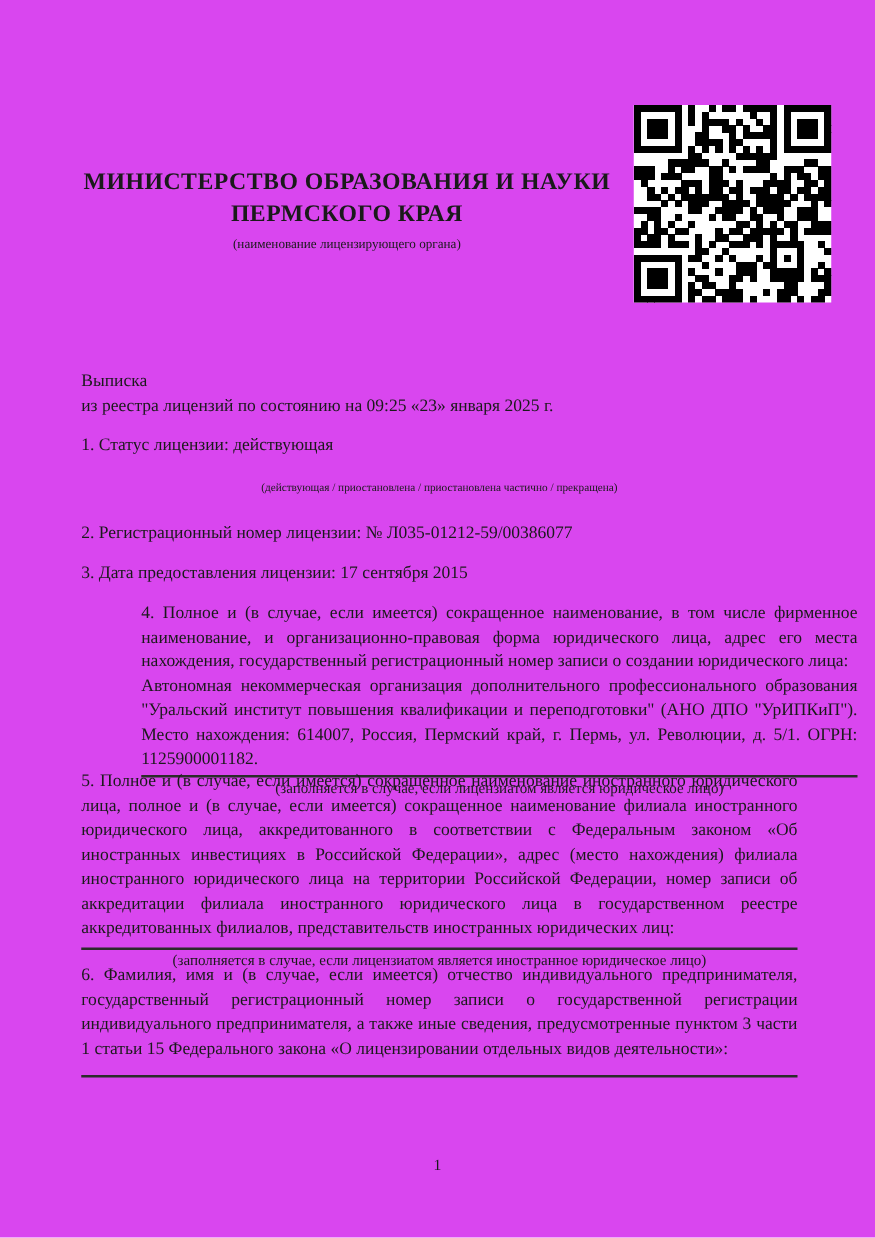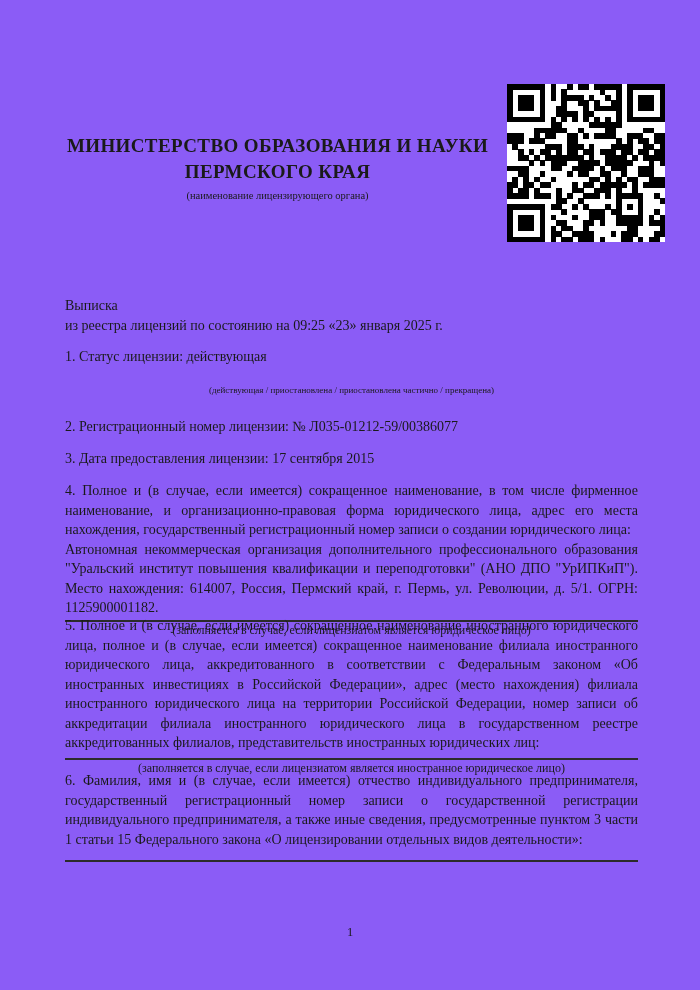--- a/index.html
+++ b/index.html
@@ -1,20 +1,20 @@
 <!DOCTYPE html>
 <html lang="ru"><head>
 <meta charset="utf-8">
 <style>
   html, body { margin: 0; padding: 0; background: #ffffff; }
   .page {
     position: relative;
     width: 700px;
     height: 990px;
-    background: #8b5cf6;
+    background: #d946ef;
     color: #1a1a1a;
     font-family: "Liberation Serif", "DejaVu Serif", serif;
     font-size: 14px;
     line-height: 19.5px;
     overflow: hidden;
   }
   .header-block {
     position: absolute;
     left: 65px;
     top: 133px;
@@ -47,21 +47,21 @@
     width: 573px;
   }
   .item {
     position: absolute;
     left: 65px;
     width: 573px;
   }
   .item-1 { top: 347px; }
   .item-2 { top: 417px; }
   .item-3 { top: 449px; }
-  .item-4 { top: 481px; }
+  .item-4 { top: 481px; margin-left: 48px; }
   .item-5 { top: 616px; }
   .item-6 { top: 771px; }
   .item-7 { top: 895px; }
   .just { text-align: justify; }
   .rule {
     height: 0;
     border-bottom: 2px solid #2b2b2b;
   }
   .rule-4 { margin-top: 2px; }
   .rule-5 { margin-top: 5px; }

